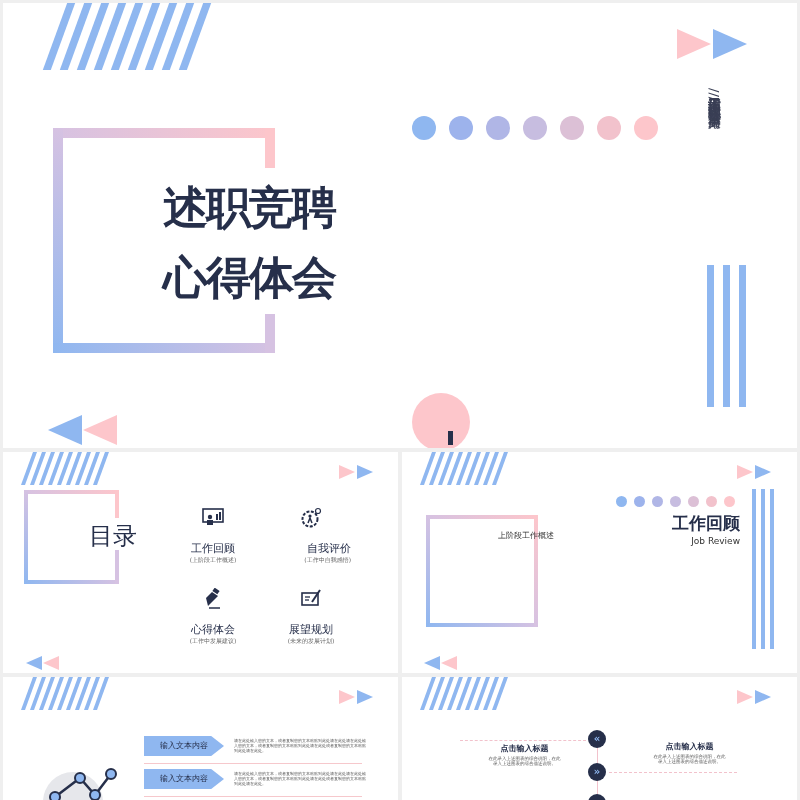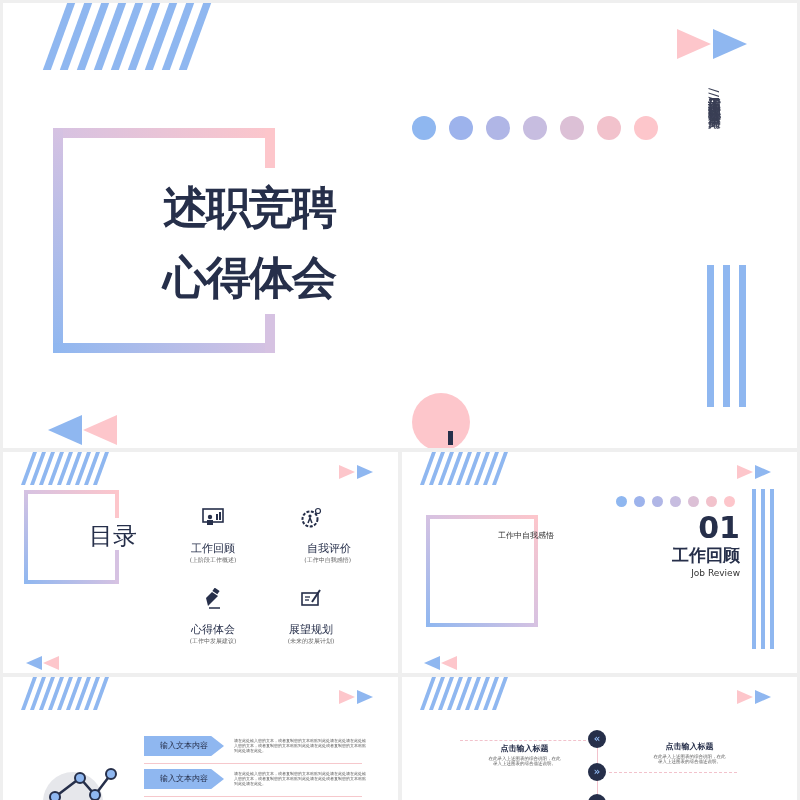--- a/index.html
+++ b/index.html
@@ -182,24 +182,23 @@
       <span style="width:4px;height:160px;"></span>
   </div>
 
   <div class="gframe" style="left:24px; top:63px; width:112px; height:112px;">
     <div class="t" style="left:0; top:0; width:112px; height:4px; background:linear-gradient(90deg,#d6c2e2,#fdc6cb);"></div>
     <div class="l" style="left:0; top:0; width:4px; height:112px; background:linear-gradient(180deg,#d6c2e2,#8fb7f0);"></div>
     <div class="b" style="left:0; top:108px; width:112px; height:4px; background:linear-gradient(90deg,#8fb7f0,#d6c2e2);"></div>
     <div class="r1" style="left:108px; top:0; width:4px; height:112px; background:linear-gradient(180deg,#fdc6cb,#d6c2e2);"></div>
   </div>
 
-  <div class="abs" style="left:96px; top:78px; font-size:8px; color:#333;">工作中自我感悟</div>
+  <div class="abs" style="left:96px; top:78px; font-size:8px; color:#333;">上阶段工作概述</div>
 
   <div class="abs" style="left:230px; top:60px; width:108px; text-align:right;">
-    <div style="font-size:30px; font-weight:bold; line-height:32px; color:#262f4a;">01</div>
     <div style="font-size:17px; font-weight:bold; line-height:22px; color:#262f4a;">工作回顾</div>
     <div style="font-size:9px; color:#333; margin-top:2px;">Job Review</div>
   </div>
 
   <div class="abs tri-l" style="left:22px; top:204px; border-top-width:7px; border-bottom-width:7px; border-right-width:16px; border-right-color:#8fb7f0;"></div>
   <div class="abs tri-l" style="left:39px; top:204px; border-top-width:7px; border-bottom-width:7px; border-right-width:16px; border-right-color:#fdc6cb;"></div>
 </div>
 
 <div class="slide" style="left:3px; top:677px; width:395px; height:123px;">
   <div class="stripes" style="left:24px; top:0; gap:5px;">

